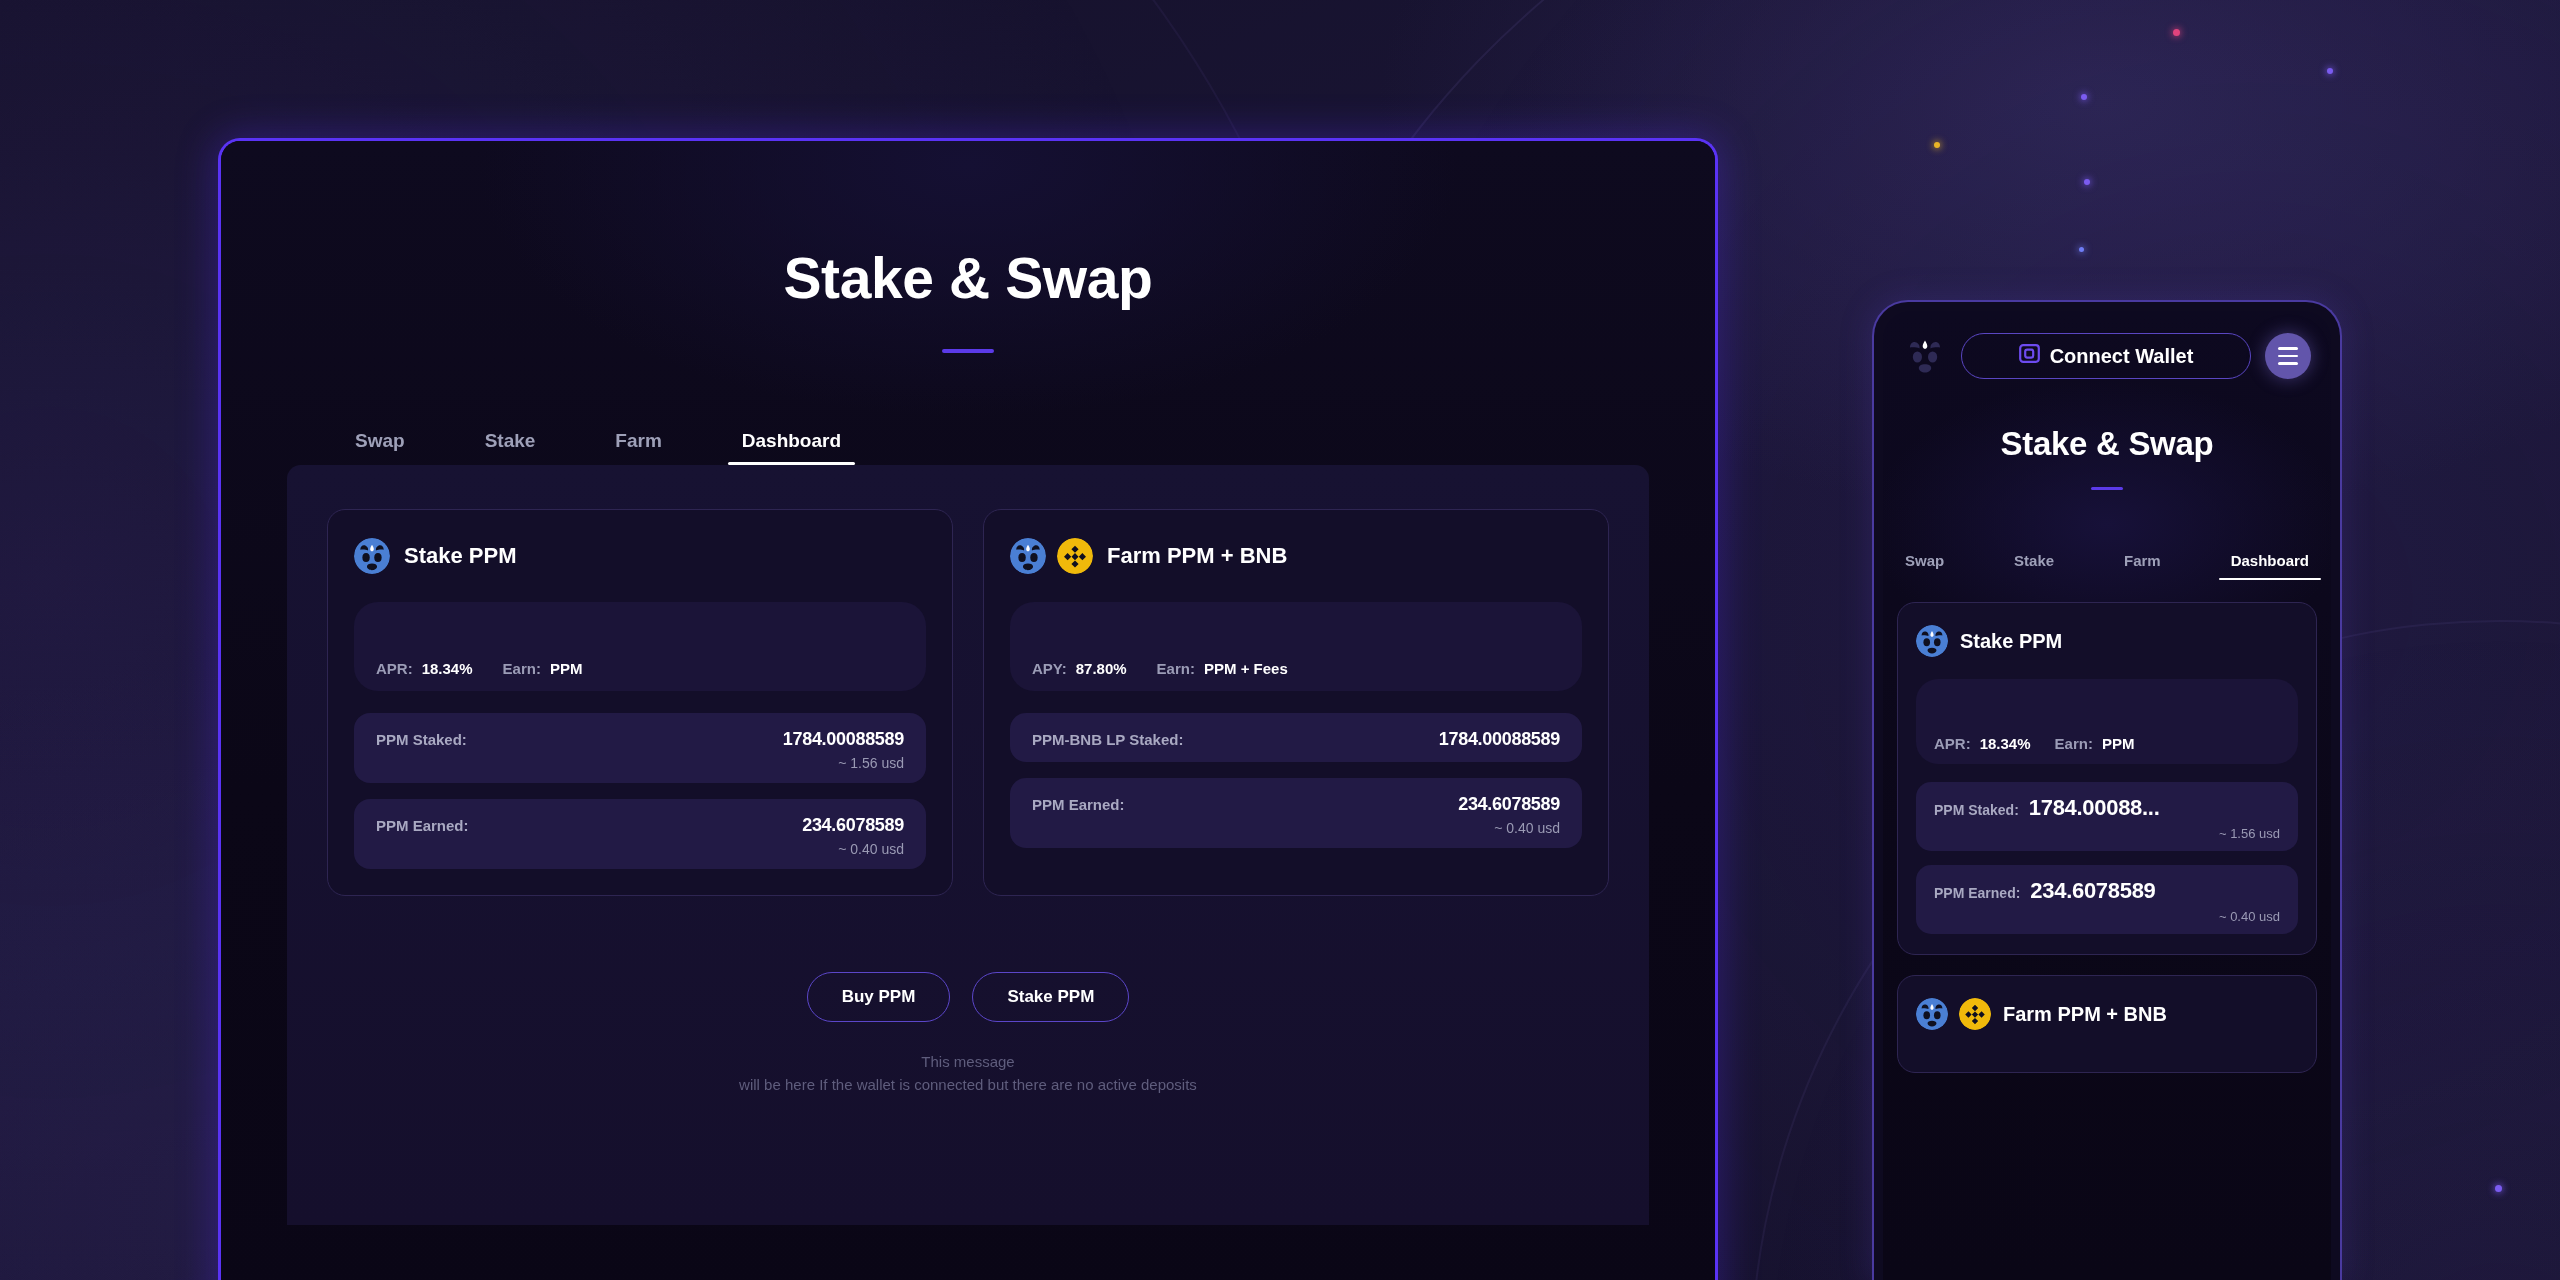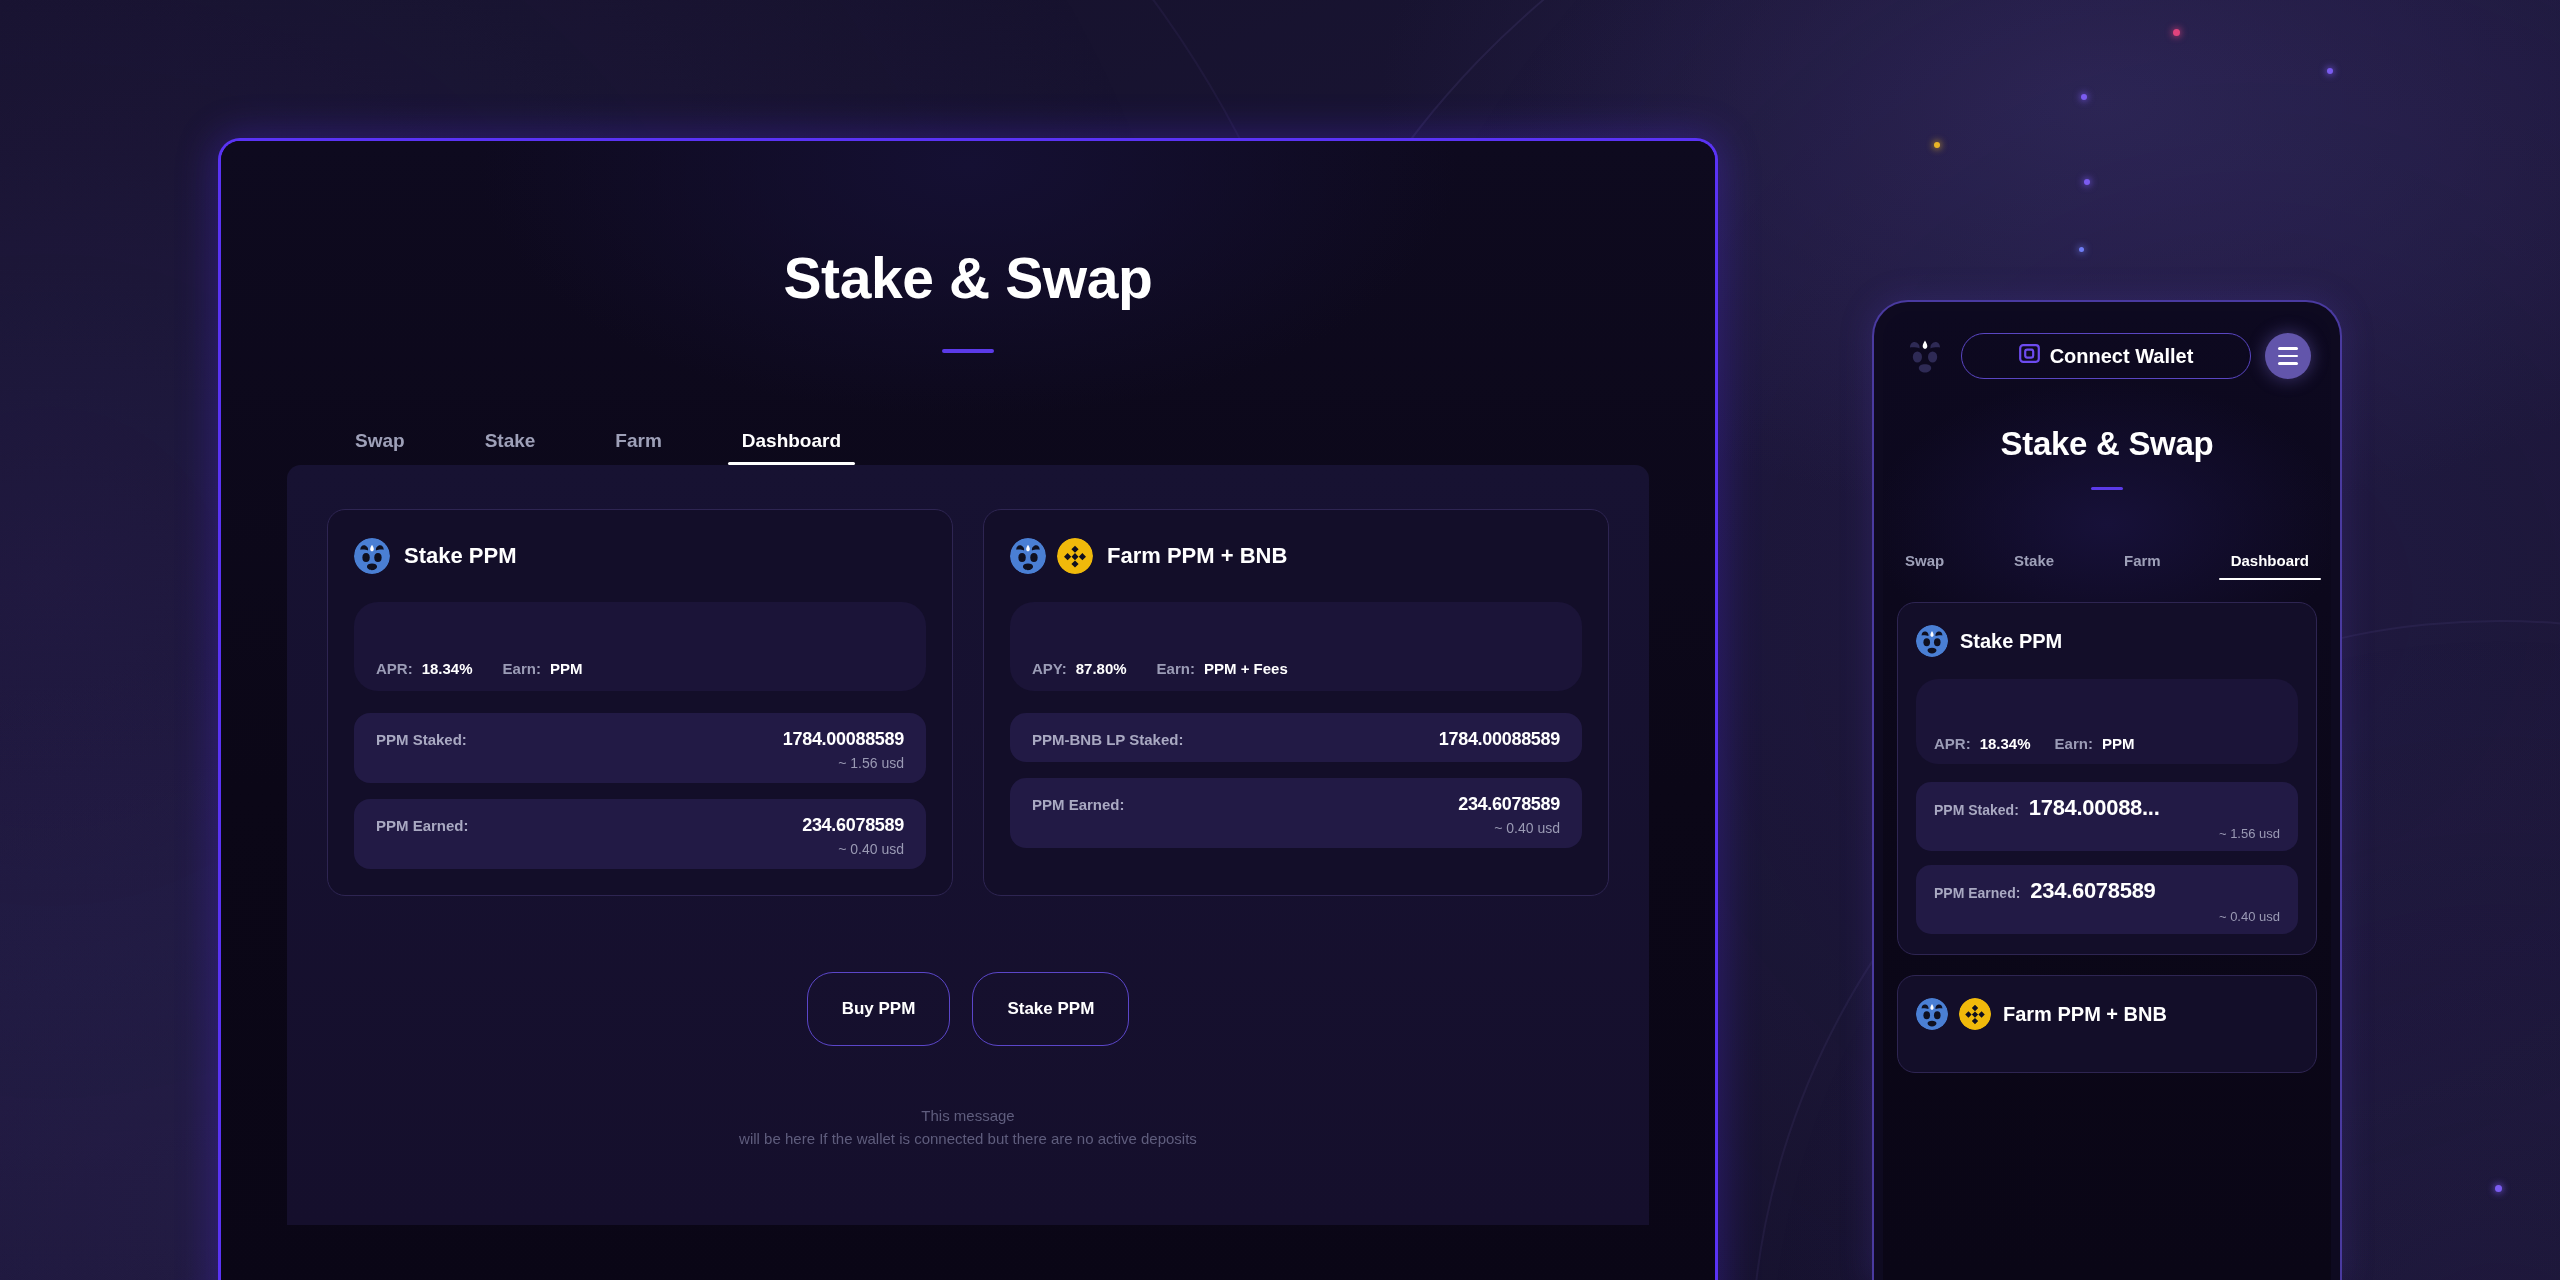--- a/index.html
+++ b/index.html
@@ -167,24 +167,24 @@
   .cta-title { font-size: 21px; font-weight: 700; color: #ffffff; }
   .cta-buttons { margin-top: 26px; display: flex; justify-content: center; gap: 22px; }
   .btn-outline {
     border: 1.5px solid #5b46c9;
     background: transparent;
     color: #ffffff;
     font-family: inherit;
     font-size: 17px;
     font-weight: 700;
     border-radius: 26px;
-    padding: 26px 34px;
+    padding: 14px 34px;
     cursor: pointer;
   }
-  .note { margin-top: 58px; text-align: center; font-size: 15px; color: #5f5d7d; line-height: 1.55; }
+  .note { margin-top: 28px; text-align: center; font-size: 15px; color: #5f5d7d; line-height: 1.55; }
 
   
   #phone {
     position: absolute;
     left: 1872px;
     top: 300px;
     width: 470px;
     height: 980px;
     border: 2px solid #4a3aa0;
     border-bottom: none;

